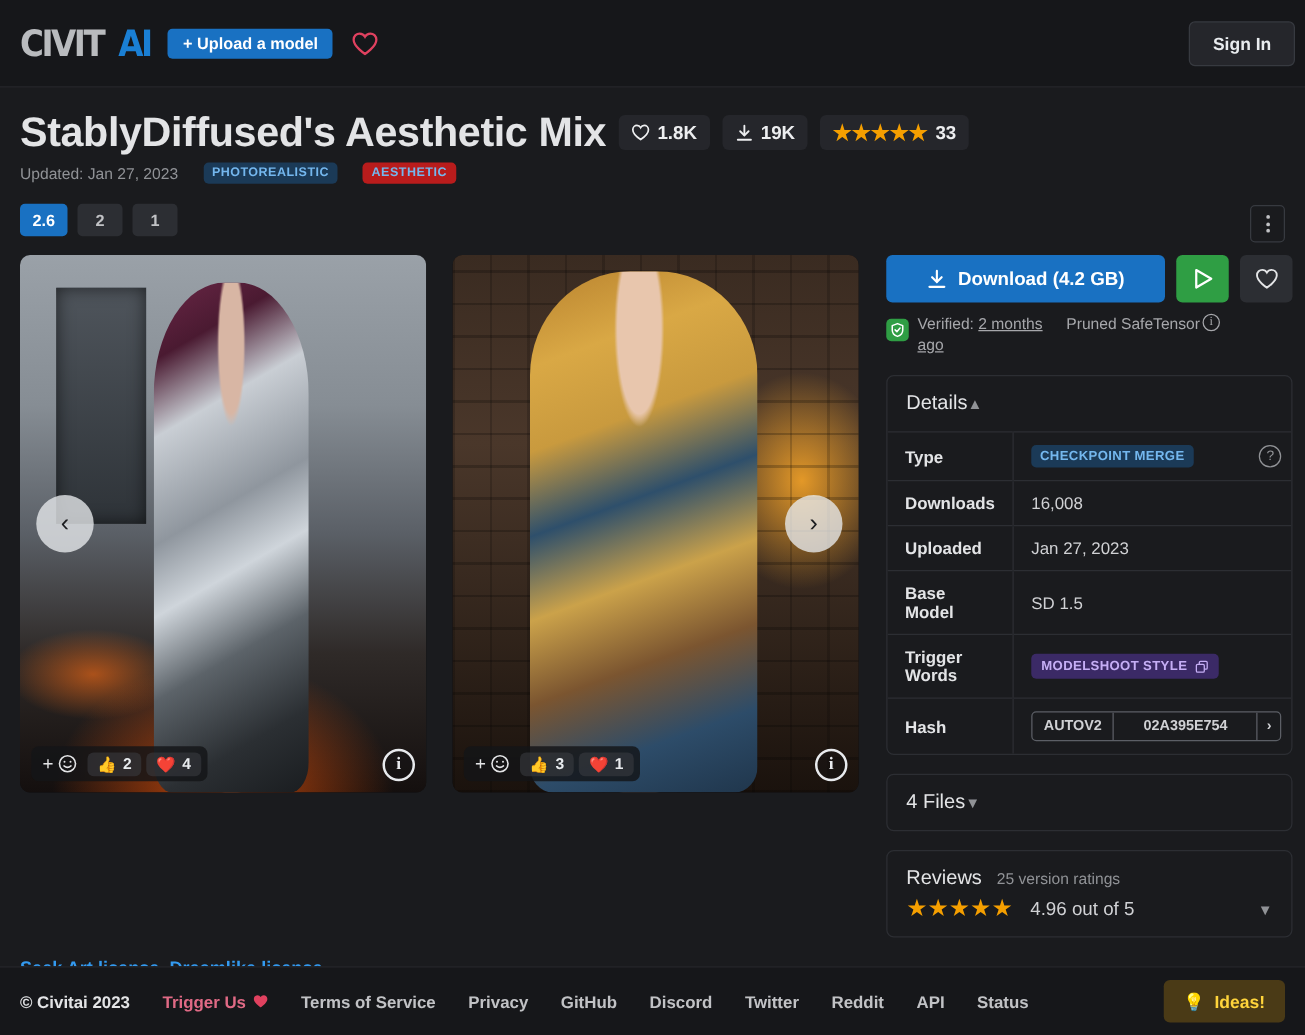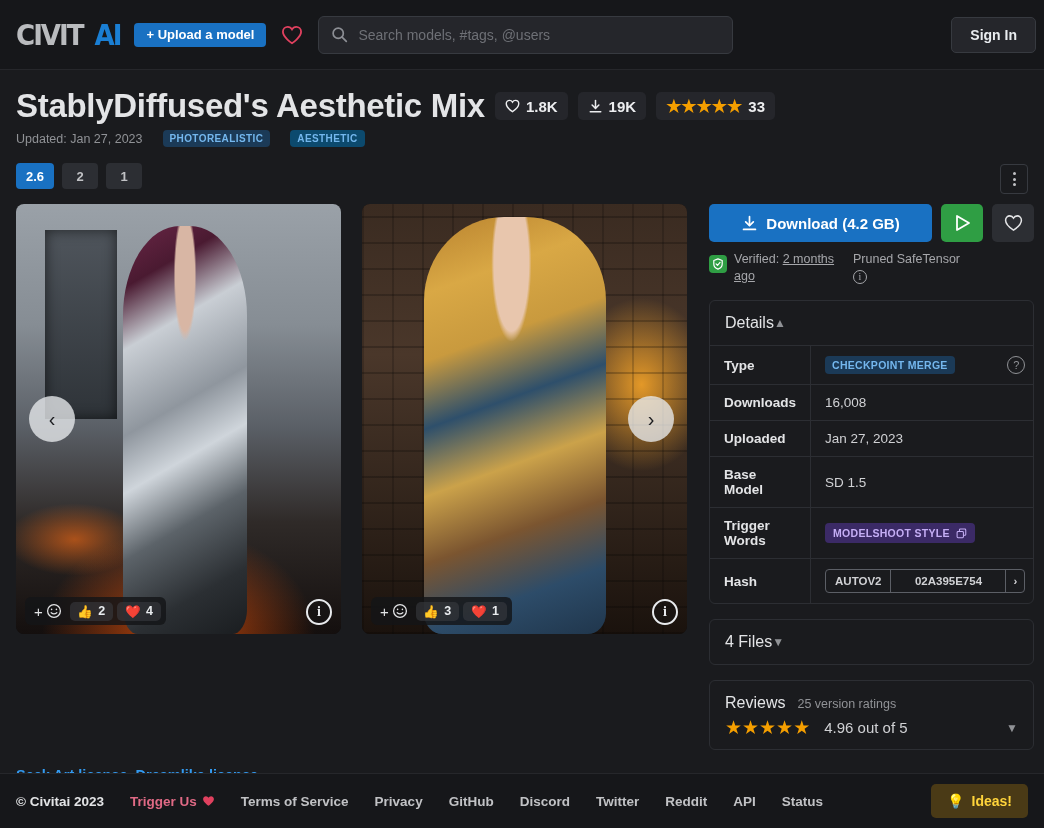--- a/index.html
+++ b/index.html
@@ -78,21 +78,21 @@
 
   .meta-row {
     display: flex; align-items: center; gap: 20px;
     padding: 6px 16px 0 16px; font-size: 12px;
   }
   .updated { color: #909296; font-size: 12.5px; }
   .tag {
     background: #1B3A57; color: #74B7EE; border-radius: 4px;
     padding: 3px 7px; font-size: 10px; font-weight: 700; letter-spacing: 0.4px;
   }
-  .tag.alt { background: #0c4a6e; }
+  .tag.alt { background: #b91c1c; }
 
   .versions { display: flex; gap: 8px; padding: 16px 16px 0 16px; }
   .ver {
     min-width: 36px; height: 26px; border-radius: 4px;
     background: #2C2E33; color: #C1C2C5;
     display:flex; align-items:center; justify-content:center;
     font-size: 13px; font-weight: 700; padding: 0 10px; cursor: pointer;
   }
   .ver.active { background: #1971C2; color: #fff; }
 
@@ -201,21 +201,21 @@
     display: flex; align-items: flex-start; gap: 7px; margin-top: 9px;
     font-size: 12.5px; color: #A6A7AB; line-height: 1.35;
   }
   .shield {
     flex: 0 0 auto; width: 18px; height: 18px; border-radius: 4px;
     background: #2F9E44; display:flex; align-items:center; justify-content:center;
     margin-top: 4px;
   }
   .verified-txt { flex: 0 0 112px; }
   .verified-txt u { cursor: pointer; }
-  .pruned { display:flex; flex-direction: column; gap: 2px; }
+  .pruned { display:flex; flex-direction: row; gap: 2px; }
   .i-circle {
     width: 14px; height: 14px; border-radius: 50%; border: 1.3px solid #A6A7AB;
     display:inline-flex; align-items:center; justify-content:center;
     font-size: 10px; font-family: "Liberation Serif", serif; line-height: 1;
   }
 
   .panel {
     margin-top: 15px; background: #1A1B1E;
     border: 1px solid #2C2E33; border-radius: 6px; overflow: hidden;
   }
@@ -311,27 +311,20 @@
     <button class="upload-btn">
       <span>+ Upload a model</span>
     </button>
 
     <div class="heart-icon-header">
       <svg width="22" height="20" viewBox="0 0 24 22" fill="none" stroke="#E0415F" stroke-width="2">
         <path d="M12 20 C12 20 2 13.5 2 7.5 C2 4 4.7 2 7.3 2 C9.5 2 11.2 3.4 12 4.8 C12.8 3.4 14.5 2 16.7 2 C19.3 2 22 4 22 7.5 C22 13.5 12 20 12 20 Z"></path>
       </svg>
     </div>
 
-    <div class="search-wrap">
-      <svg width="17" height="17" viewBox="0 0 20 20" fill="none" stroke="#8C8E94" stroke-width="2">
-        <circle cx="8.5" cy="8.5" r="6"></circle>
-          <line x1="13" y1="13" x2="18" y2="18" stroke-linecap="round"></line>
-      </svg>
-      <input class="search-input" type="text" placeholder="Search models, #tags, @users" style="">
-    </div>
 
     <button class="signin-btn">Sign In</button>
   </div>
 
   <div class="content">
 
     <div class="title-row">
       <h1 class="model-title">StablyDiffused's Aesthetic Mix</h1>
 
       <div class="stat-pill">

